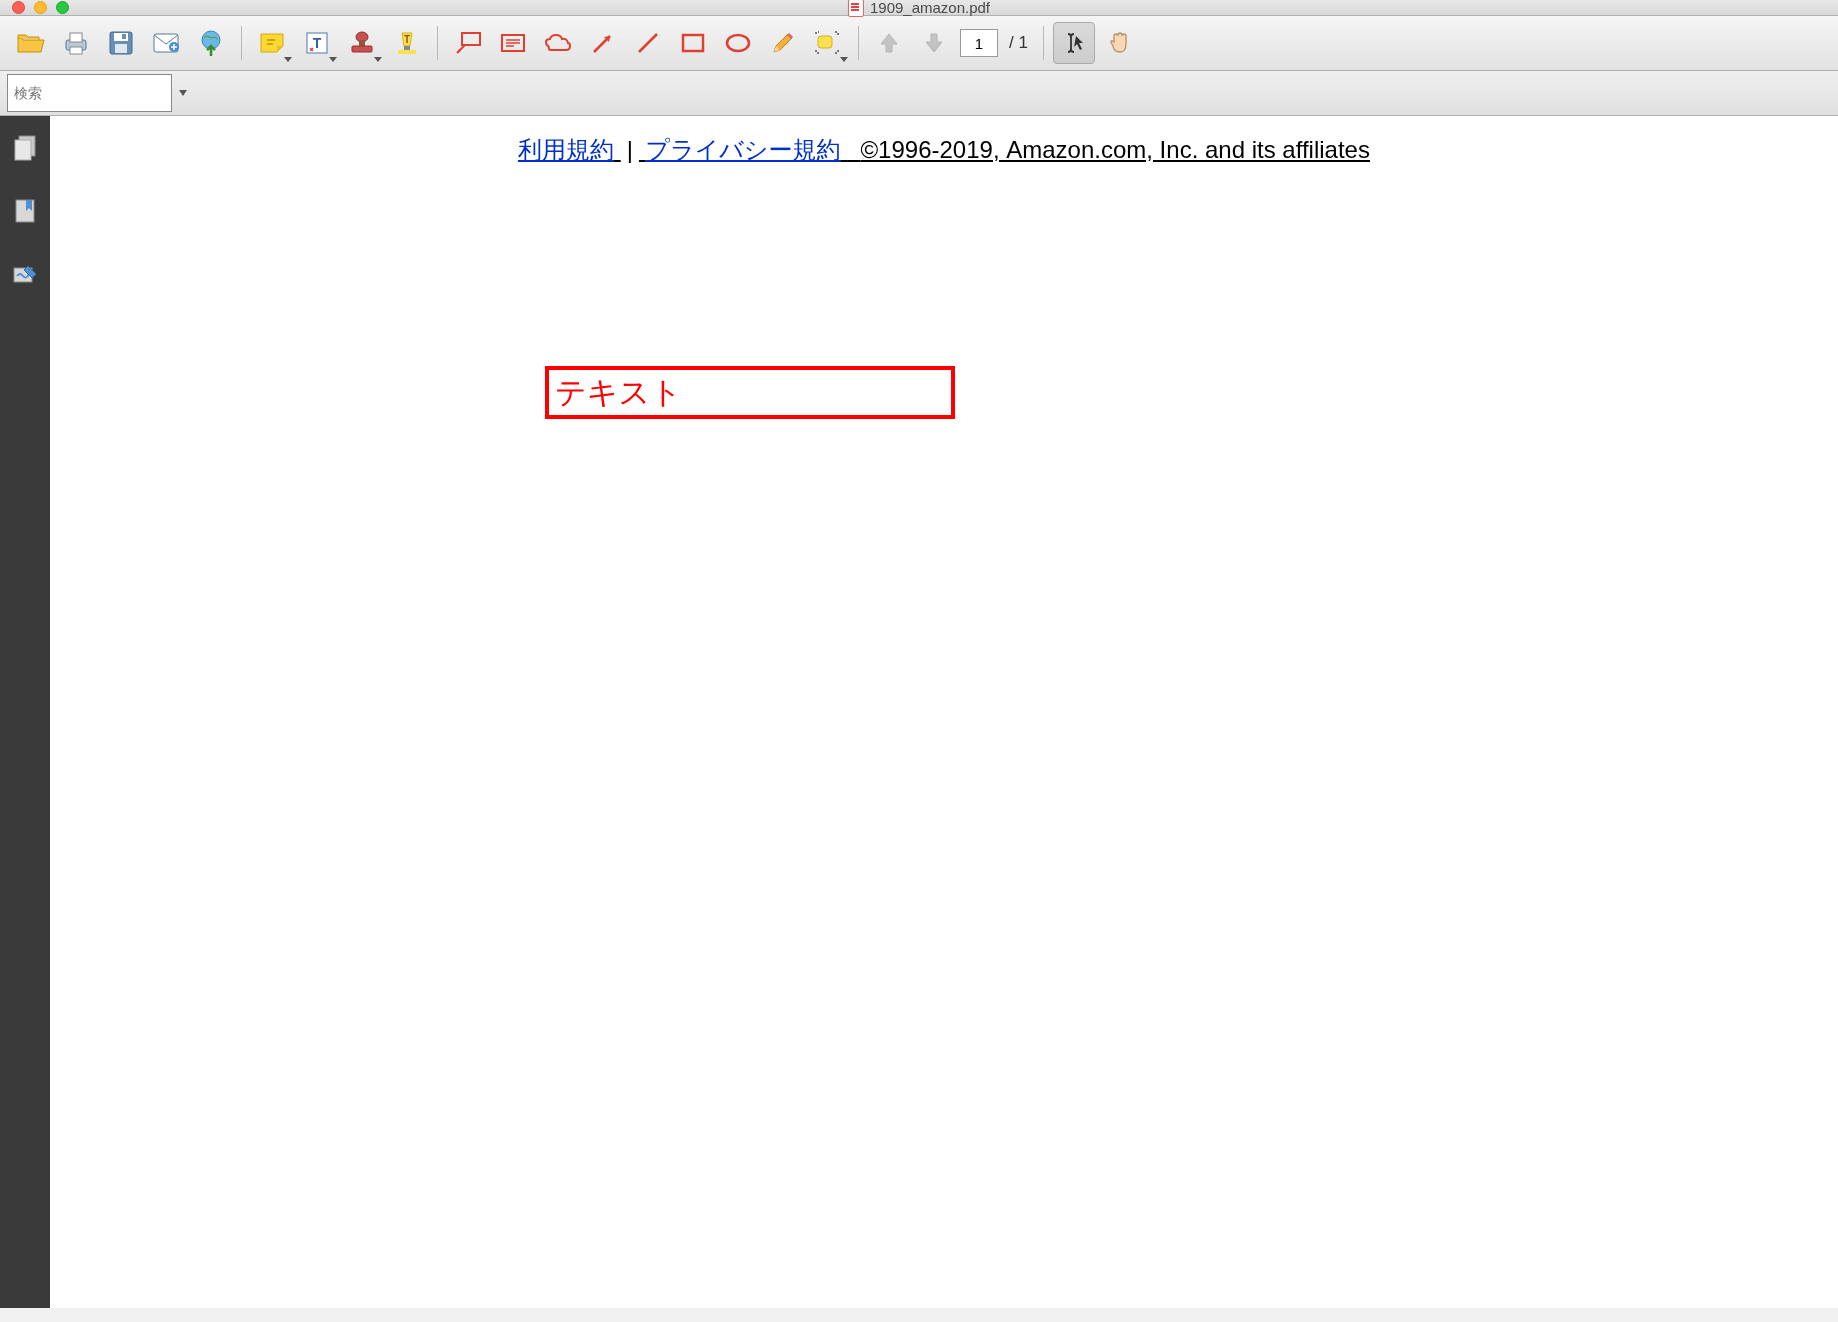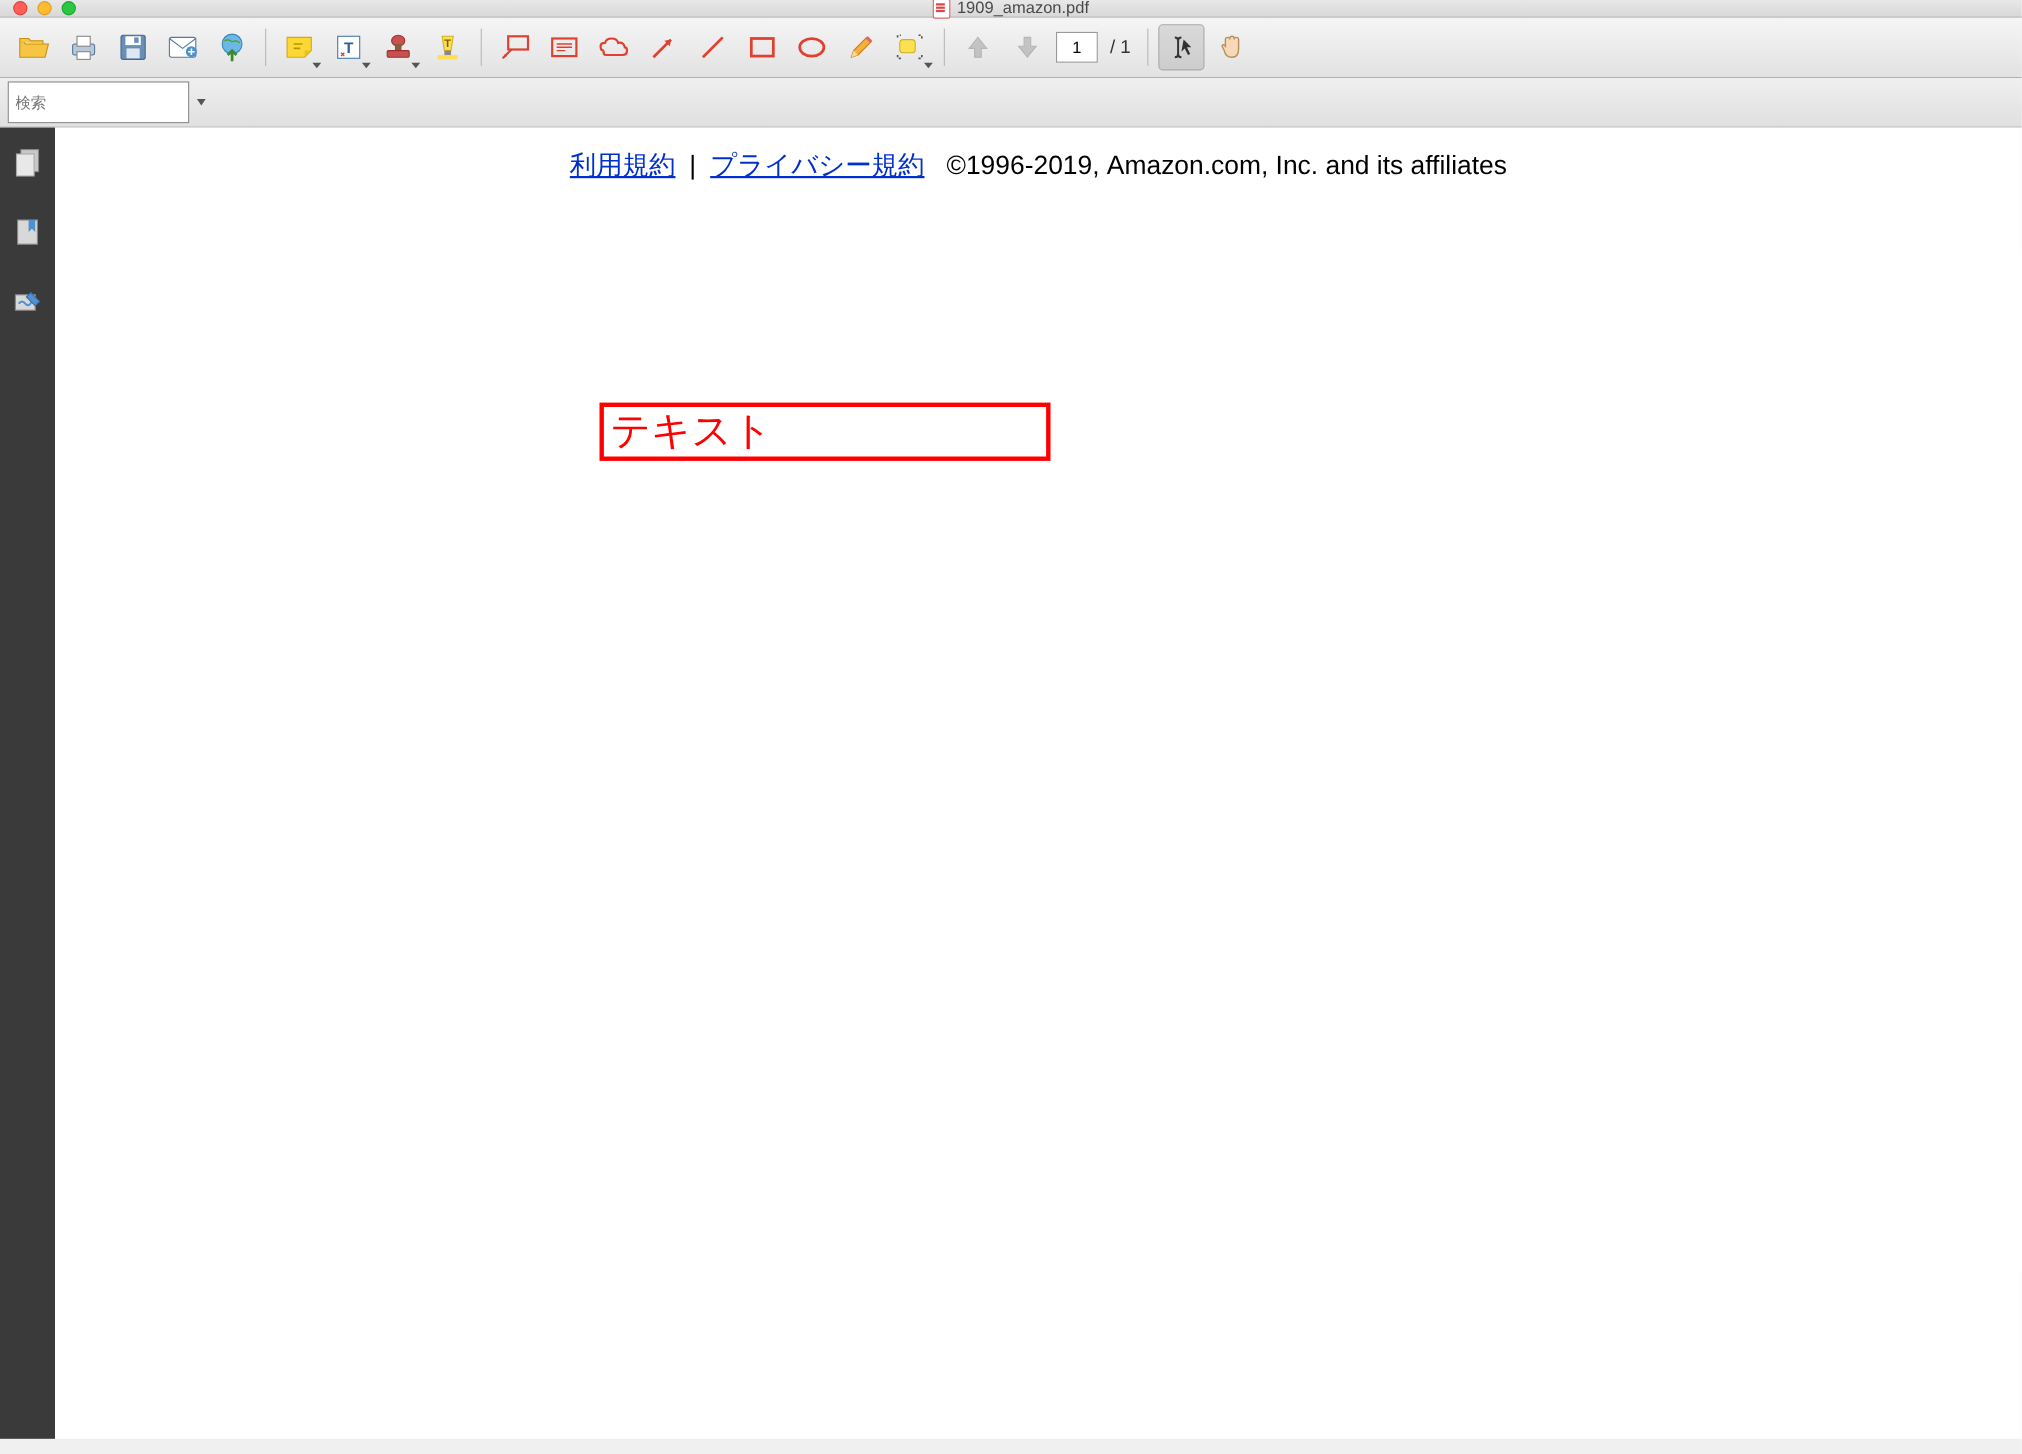--- a/index.html
+++ b/index.html
@@ -153,40 +153,41 @@
 .page-content {
   position: absolute;
   top: 18px;
   left: 0;
   right: 0;
 }
 .header-line {
   text-align: center;
   font-size: 24px;
   color: #000;
+  text-decoration: underline;
 }
 .header-line a {
   color: #0030cc;
   text-decoration: underline;
 }
 .sep-pipe { margin: 0 6px; }
 .annotation-box {
   position: absolute;
   top: 250px;
   left: 495px;
   width: 410px;
   height: 53px;
   border: 4px solid #ff0000;
   display: flex;
   align-items: center;
   padding-left: 6px;
 }
 .annotation-text {
   font-family: Liberation Serif, serif;
-  font-size: 36px;
+  font-size: 31px;
   color: #ff0000;
 }
 svg { display: block; }
 </style>
 </head>
 <body>
 
 <div class="titlebar">
   <div class="traffic-lights">
     <div class="tl red"></div>

